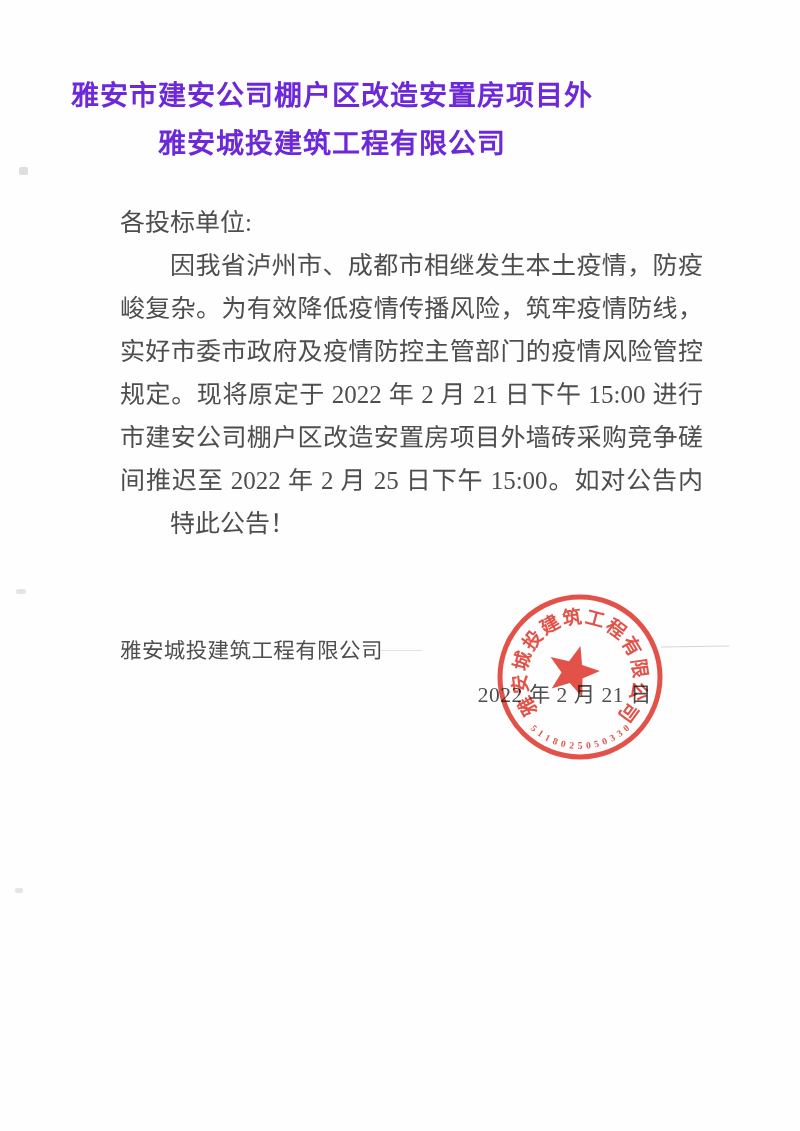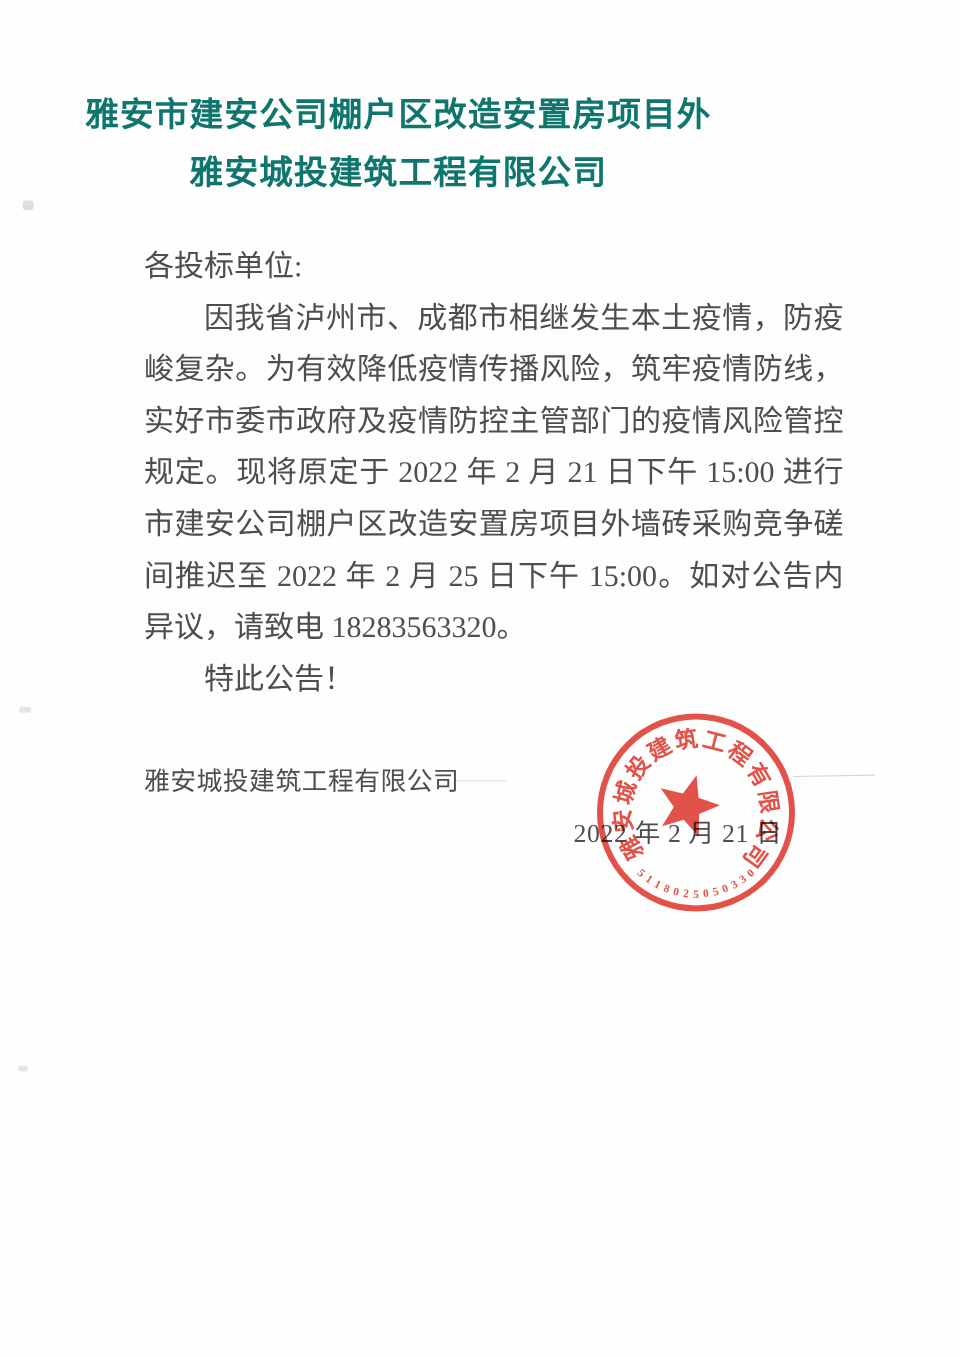--- a/index.html
+++ b/index.html
@@ -8,21 +8,21 @@
     background:#ffffff;
     font-family:"Liberation Serif", serif;
   }
   .page{position:absolute;inset:0;background:#fefefe;}
   
   .doc-title{
     position:absolute;top:72px;left:0;width:664px;
     text-align:center;
     font-family:"Liberation Sans", sans-serif;
     font-weight:bold;font-size:28px;line-height:48px;
-    color:#0f766e;letter-spacing:1px;
+    color:#6d28d9;letter-spacing:1px;
   }
   
   .body-block{
     position:absolute;top:201px;left:120px;width:583px;
     font-size:25px;line-height:43px;color:#4e4e4e;
   }
   .tline{height:43px;}
   .fill{
     text-align:justify;text-align-last:justify;
     text-justify:inter-character;
@@ -59,21 +59,20 @@
   </div>
 
   <div class="body-block">
     <div class="tline">各投标单位:</div>
     <div class="tline fill indent">因我省泸州市、成都市相继发生本土疫情，防疫形势严</div>
     <div class="tline fill">峻复杂。为有效降低疫情传播风险，筑牢疫情防线，贯彻落</div>
     <div class="tline fill">实好市委市政府及疫情防控主管部门的疫情风险管控相关</div>
     <div class="tline fill">规定。现将原定于 2022 年 2 月 21 日下午 15:00 进行的雅安</div>
     <div class="tline fill">市建安公司棚户区改造安置房项目外墙砖采购竞争磋商时</div>
     <div class="tline fill">间推迟至 2022 年 2 月 25 日下午 15:00。如对公告内容存有</div>
-    <div class="tline">异议，请致电 18283563320。</div>
     <div class="tline indent">特此公告！</div>
   </div>
 
   <div class="sig-company">雅安城投建筑工程有限公司</div>
   <div class="sig-date">2022 年 2 月 21 日</div>
 
   <svg class="seal-svg" viewBox="-100 -100 200 200" xmlns="http://www.w3.org/2000/svg">
     <g id="seal-root">
       <circle cx="0" cy="0" r="80" fill="none" stroke-width="5" stroke="#e03a30"></circle>
       <polygon transform="translate(-7,-5) rotate(8)" points="3.8,-26.7 8.0,-8.3 26.6,-4.7 10.3,5.0 12.7,23.8 -1.6,11.4 -18.8,19.4 -11.3,2.0 -24.3,-11.8 -5.4,-10.2" fill="#e03a30"></polygon>

